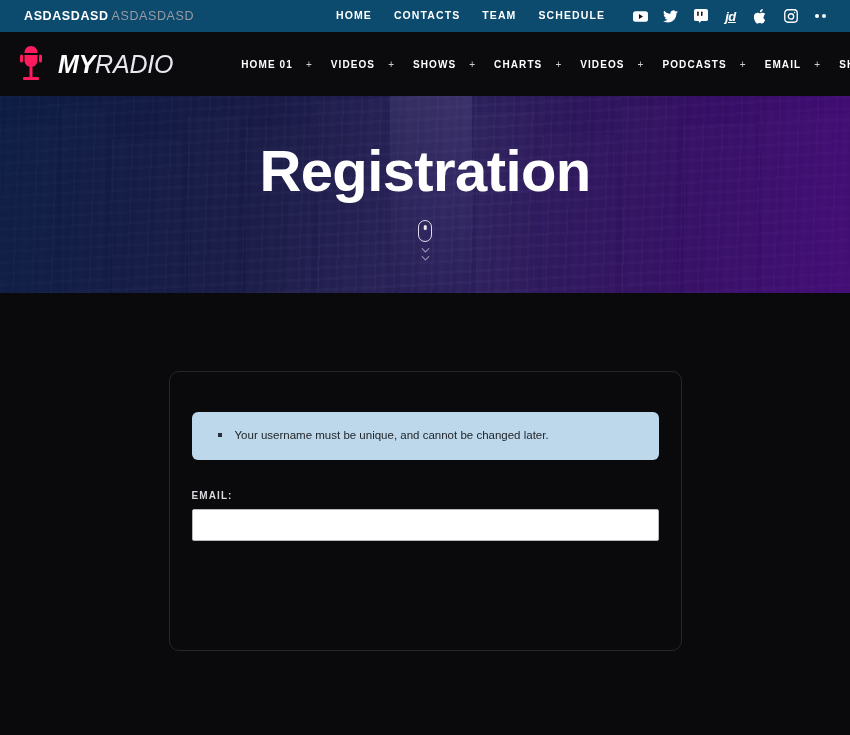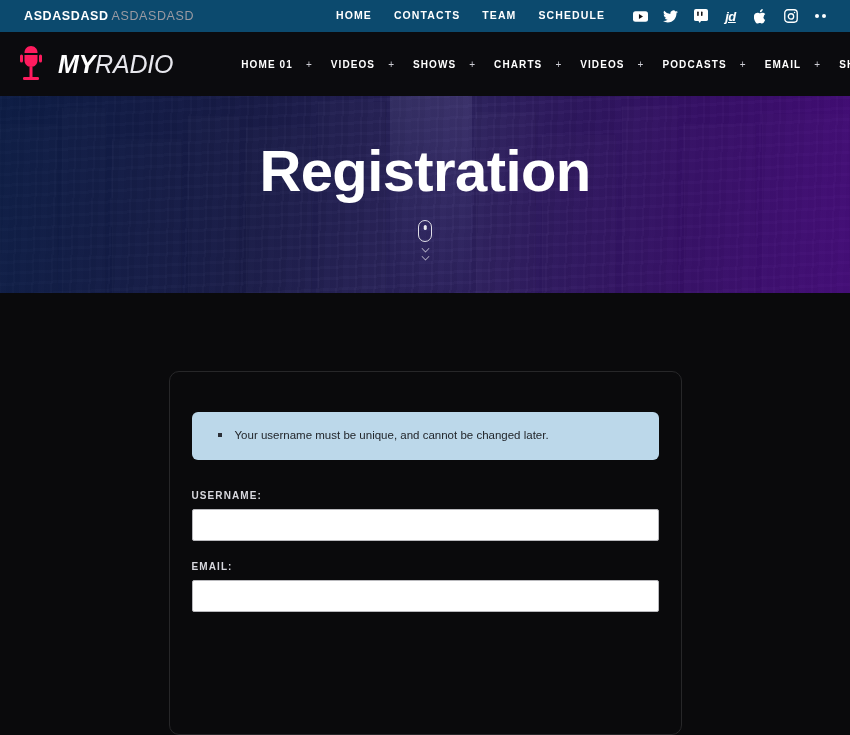--- a/index.html
+++ b/index.html
@@ -217,21 +217,21 @@
     display: block;
     width: 7px; height: 7px;
     border-right: 1.5px solid rgba(255,255,255,0.7);
     border-bottom: 1.5px solid rgba(255,255,255,0.7);
     transform: rotate(45deg) scale(0.8);
   }
 
   
   .main {
     background: #0a0a0c;
-    height: 442px;
+    height: 358px;
     display: flex;
     justify-content: center;
     padding-top: 78px;
   }
   .card {
     width: 513px;
     border: 1px solid #272729;
     border-radius: 10px;
     padding: 40px 22px 34px;
   }
@@ -449,24 +449,20 @@
 
 <div class="main">
   <div class="card">
 
     <div class="notice">
       <ul>
         <li>Your username must be unique, and cannot be changed later.</li>
       </ul>
     </div>
 
-    <div class="field">
-      <label class="field-label">USERNAME:</label>
-      <input class="field-input" type="text" placeholder="" style="">
-    </div>
 
     <div class="field">
       <label class="field-label">EMAIL:</label>
       <input class="field-input" type="text" placeholder="" style="">
     </div>
 
   </div>
 </div>
 
 </body></html>

